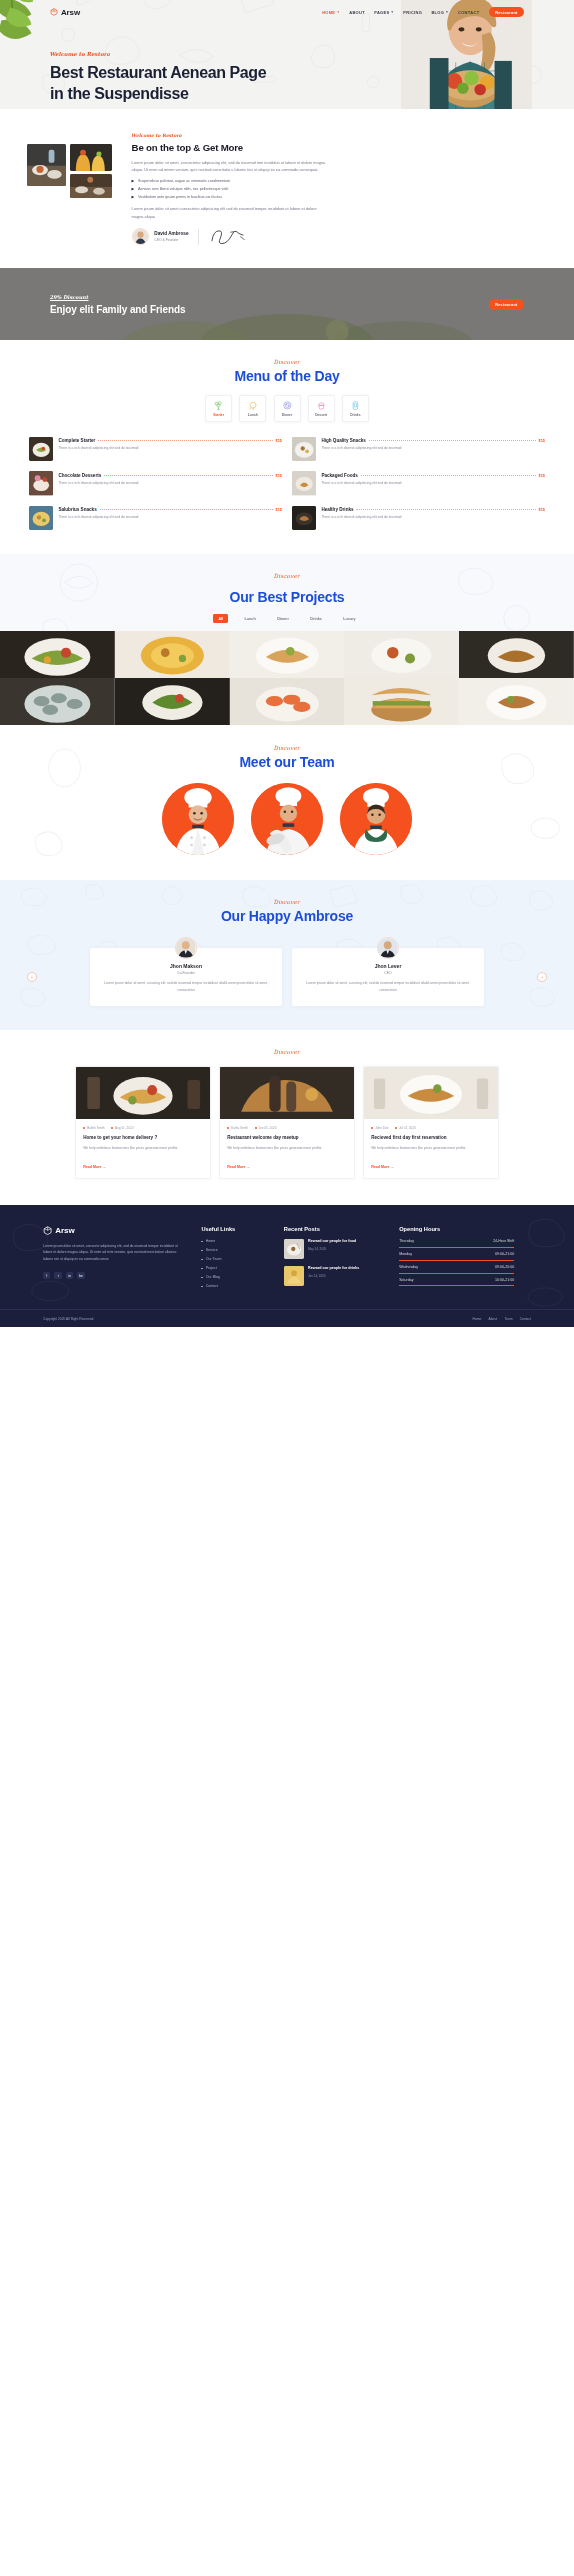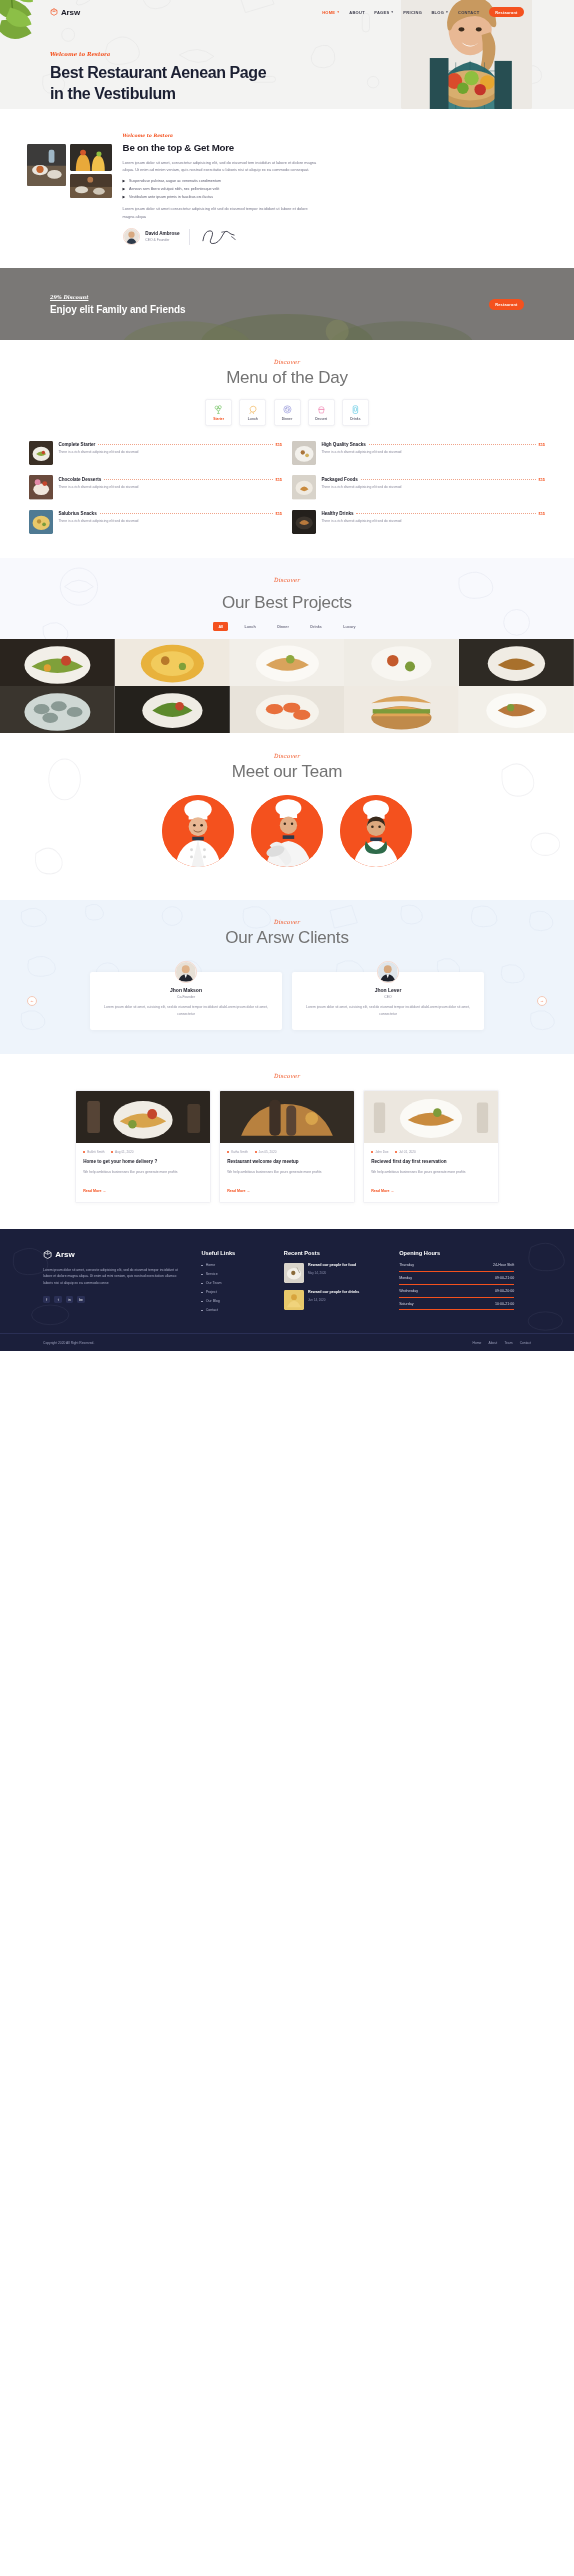--- a/index.html
+++ b/index.html
@@ -1,19 +1,19 @@
 <!DOCTYPE html>
 <html style="font-size:11.5px"><head>
 <meta charset="utf-8">
 <style>
   *{box-sizing:border-box;margin:0;padding:0}
   body{width:574px;font-family:"Liberation Sans",sans-serif;background:#fff;color:#2b2b3a;-webkit-font-smoothing:antialiased}
   .wrap{width:574px;margin:0 auto;position:relative}
   .script{font-family:"DejaVu Serif",serif;font-style:italic;color:#f15a2b;font-size:5.7px;letter-spacing:0.1px}
-  .sec-title{font-size:17px;font-weight:400;color:#737373;letter-spacing:-0.2px}
+  .sec-title{font-size:14px;font-weight:700;color:#1d4ed8;letter-spacing:-0.2px}
   .center{text-align:center}
 
   
   .header{height:24px;display:flex;align-items:center;justify-content:space-between;padding:0 50px;position:relative;z-index:5}
   .logo{display:flex;align-items:center;gap:2.9px}
   .logo-mark{width:8px;height:8px}
   .logo-text{font-size:8px;font-weight:700;color:#1c1c28;letter-spacing:-0.1px}
   .nav{display:flex;align-items:center;gap:9.3px}
   .nav-item{font-size:4px;font-weight:700;color:#3a3a4a;letter-spacing:0.3px;display:flex;align-items:center;gap:1.4px;cursor:pointer}
   .nav-item.active{color:#f4511e}
@@ -23,21 +23,21 @@
   
   .hero{height:133px;background:#f3f3f2;position:relative;overflow:hidden;margin-top:-24px;padding-top:24px}
   .hero-pattern{position:absolute;inset:0;opacity:.5}
   .hero-inner{position:relative;padding:27px 0 0 50px;width:309px;z-index:3}
   .hero-kicker{font-family:"DejaVu Serif",serif;font-style:italic;font-weight:700;color:#f4511e;font-size:5.4px;margin-bottom:5px}
   .hero-h1{font-size:16px;line-height:1.32;font-weight:700;color:#1c2033;letter-spacing:-0.4px;margin-bottom:7.2px}
   .hero-photo{position:absolute;right:42px;top:16px;width:131px;height:117px;border-radius:1.4px;overflow:hidden}
 
   
   .about{padding:21.5px 0 23px;background:#fff}
-  .about-row{display:flex;gap:11px;padding-left:27px}
+  .about-row{display:flex;gap:20px;padding-left:27px}
   .about-gal{display:flex;gap:3.6px;align-items:flex-start;padding-top:13px}
   .g-col{display:flex;flex-direction:column;gap:3.6px}
   .ph{border-radius:1.4px;overflow:hidden;position:relative}
   .about-txt{width:195px;padding-top:2.9px}
   .about-kicker{font-family:"DejaVu Serif",serif;font-style:italic;color:#f4511e;font-size:4.5px;font-weight:700;margin-bottom:3.6px}
   .about-h2{font-size:9.7px;font-weight:700;color:#1c1c28;margin-bottom:5.7px;letter-spacing:-0.2px}
   .about-p{font-size:3.9px;line-height:1.95;color:#77778a;margin-bottom:5.7px}
   .flist{list-style:none;margin-bottom:5.7px}
   .flist li{font-size:3.7px;line-height:1;color:#5b5b6e;margin-bottom:4.3px;display:flex;align-items:center;gap:3.6px}
   .tri{color:#1c1c28;font-size:3.6px}
@@ -71,21 +71,21 @@
 
   
   .proj{padding:18.7px 0 0;background:#f8f9fd;position:relative;overflow:hidden}
   .filters{display:flex;justify-content:center;gap:11.5px;margin:9.3px 0 8.6px;position:relative;z-index:3}
   .filt{font-size:3.7px;color:#77778a;cursor:pointer;padding:2.2px 5px;font-weight:600}
   .filt.active{background:#f4511e;color:#fff;border-radius:1.4px}
   .pgrid{display:grid;grid-template-columns:repeat(5,1fr);grid-auto-rows:47px}
   .pcell{overflow:hidden;position:relative}
 
   
-  .team{padding:20px 0 33px;background:#fff;position:relative;overflow:hidden}
+  .team{padding:20px 0 25px;background:#fff;position:relative;overflow:hidden}
   .chefs{display:flex;justify-content:center;gap:17px;margin-top:13px;position:relative;z-index:3}
   .chef{width:72px;height:72px;border-radius:50%;background:#f4511e;overflow:hidden;position:relative}
 
   
   .clients{padding:18.7px 0 24.4px;background:#eef4fb;position:relative;overflow:hidden}
   .tcards{display:flex;justify-content:center;gap:10px;margin-top:24.4px;position:relative;z-index:3}
   .tcard{width:192px;background:#fff;border-radius:2.2px;padding:13px 11.5px 11.5px;text-align:center;position:relative;box-shadow:0 0.7px 4.3px rgba(0,0,0,.04)}
   .tav{width:21.5px;height:21.5px;border-radius:50%;overflow:hidden;border:1.1px solid #f4d8cd;position:absolute;top:-10.8px;left:50%;margin-left:-10.8px;background:#fff}
   .tname{font-size:5px;font-weight:700;color:#1c1c28;margin-top:1.4px}
   .trole{font-size:3.4px;color:#8a8a9c;margin:2.9px 0 5px}
@@ -203,21 +203,21 @@
             <span>CONTACT</span>
           </a>
         <button class="btn-pill">Restaurant</button>
       </nav>
     </header>
 
     <div class="hero-inner">
       <div class="hero-kicker">Welcome to Restora</div>
       <h1 class="hero-h1">
         <span>Best Restaurant Aenean Page</span><br>
-        <span>in the Vestibulum</span>
+        <span>in the Suspendisse</span>
       </h1>
 
     </div>
 
     <div class="hero-photo">
       <svg viewBox="0 0 182 163" class="imgfill" preserveAspectRatio="none">
         <rect width="182" height="163" fill="#ece9e4"></rect>
         <ellipse cx="96" cy="52" rx="30" ry="36" fill="#e8b894"></ellipse>
         <path d="M64 42 q4 -32 34 -34 q32 -2 34 32 q2 12 -6 8 q-10 -18 -30 -14 q-22 4 -26 18 q-6 6 -6 -10 z" fill="#c8995f"></path>
         <path d="M124 56 q12 16 4 42 q-6 18 -18 10 q6 -26 2 -48 z" fill="#c8995f"></path>
@@ -700,21 +700,21 @@
         <path d="M250 95 q20 -12 30 8 q4 14 -14 16 q-20 0 -16 -24z"></path>
         <path d="M470 96 q24 -14 36 8 q6 16 -18 18 q-24 0 -18 -26z"></path>
         <path d="M610 92 q20 -12 30 8 q4 14 -14 16 q-20 0 -16 -24z"></path>
         <path d="M700 100 q22 -10 30 10 q4 14 -16 14 q-20 0 -14 -24z"></path>
         <path d="M30 170 q22 -12 32 8 q4 14 -16 16 q-20 0 -16 -24z"></path>
         <path d="M740 170 q22 -12 32 8 q4 14 -16 16 q-20 0 -16 -24z"></path>
       </g>
     </svg>
     <div class="center" style="position:relative;z-index:3">
       <div class="script">Discover</div>
-      <h2 class="sec-title" style="margin-top:2.9px">Our Arsw Clients</h2>
+      <h2 class="sec-title" style="margin-top:2.9px">Our Happy Ambrose</h2>
     </div>
     <div class="tcards">
       <div class="arrow" style="left:27px">←</div>
       <div class="tcard">
         <div class="tav">
           <svg viewBox="0 0 30 30" class="imgfill">
               <rect width="30" height="30" fill="#e7e0d6"></rect>
               <circle cx="15" cy="11" r="6" fill="#e0b38a"></circle>
               <path d="M3 30 q4 -11 12 -11 q8 0 12 11z" fill="#23262f"></path>
               <path d="M13 19 l2 6 l2 -6z" fill="#fff"></path>

